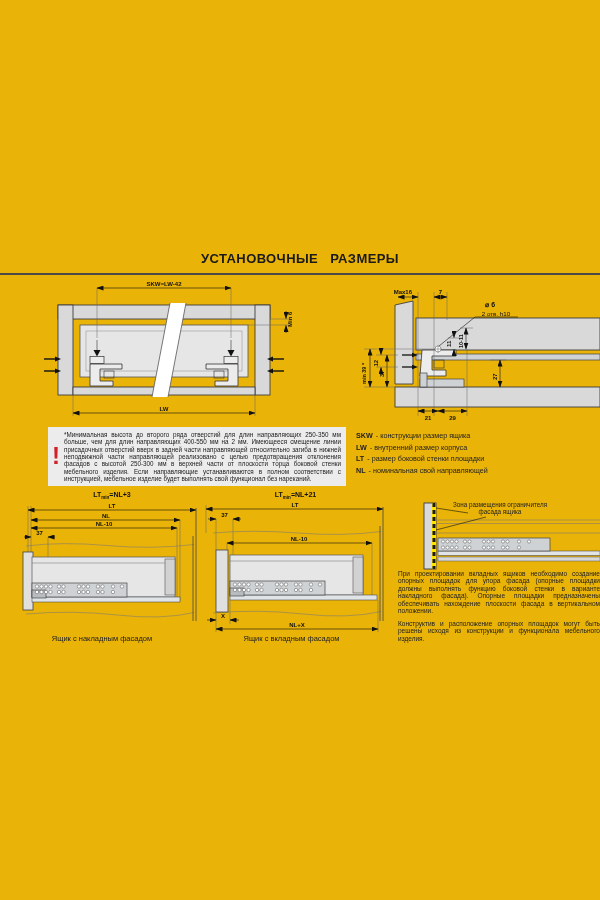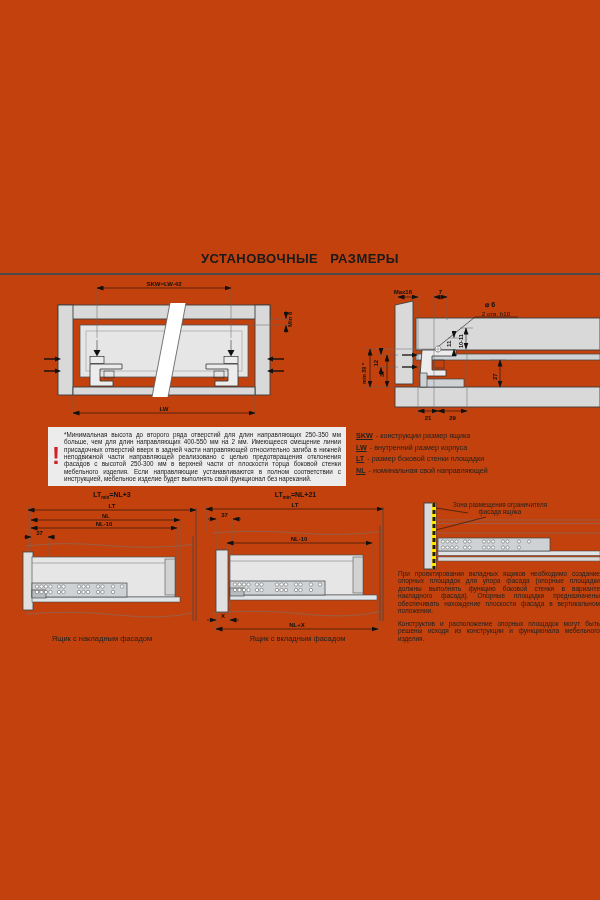--- a/index.html
+++ b/index.html
@@ -1,28 +1,28 @@
 <!DOCTYPE html>
 <html><head>
 <meta charset="utf-8">
 <style>
   html,body{margin:0;padding:0;background:#fff;}
-  .page{position:relative;width:600px;height:900px;background:#c2410c;overflow:hidden;
+  .page{position:relative;width:600px;height:900px;background:#eab308;overflow:hidden;
         font-family:"Liberation Sans",sans-serif;color:#111;}
   .abs{position:absolute;}
   .title{top:251px;left:0;width:600px;text-align:center;font-size:13px;font-weight:bold;
          letter-spacing:.4px;word-spacing:8px;color:#1a1a1a;}
   .rule{top:273px;left:0;width:600px;height:1.5px;background:#4a4a4a;}
   
   .warn{top:427px;left:48px;width:298px;box-sizing:border-box;background:#ececec;
         padding:4px 5px 4px 16px;font-size:6.3px;line-height:7.35px;text-align:justify;color:#222;}
   .warn-mark{position:absolute;left:4px;top:17px;font-size:24px;font-weight:900;color:#cf2127;line-height:24px;}
   
   .legend{top:430px;left:356px;font-size:7.2px;line-height:11.6px;color:#222;}
-  .lg-abbr{font-weight:bold;margin-right:3px;text-decoration:underline;}
+  .lg-abbr{font-weight:bold;margin-right:3px;}
   
   .formula{top:491px;font-size:7px;font-weight:bold;text-align:center;color:#111;}
   .formula sub{font-size:4.5px;}
   .caption{top:634px;font-size:7.5px;text-align:center;color:#222;}
   
   .callout{top:501px;left:450px;width:100px;font-size:6.3px;line-height:7.2px;text-align:center;color:#222;}
   .para{left:398px;width:202px;font-size:6.5px;line-height:7.4px;text-align:justify;color:#222;}
   
   svg text{font-family:"Liberation Sans",sans-serif;fill:#111;}
   .dt{font-size:6px;font-weight:700;}
@@ -325,21 +325,21 @@
       <line class="dim" x1="4" y1="120" x2="13" y2="120" style="marker-end:url(#mE)"></line>
       <line class="dim" x1="36" y1="120" x2="27" y2="120" style="marker-end:url(#mE)"></line>
       <text class="dt" x="20" y="117.5" text-anchor="middle">X</text>
       <line class="ext" x1="175" y1="100" x2="175" y2="132"></line>
       <line class="dim arr" x1="13" y1="129" x2="175" y2="129"></line>
       <text class="dt" x="94" y="126.5" text-anchor="middle">NL+X</text>
     </g>
   </svg>
 
   <div class="abs caption" style="left:12px;width:180px">Ящик с накладным фасадом</div>
-  <div class="abs caption" style="left:205px;width:185px">Ящик с вкладным фасадом</div>
+  <div class="abs caption" style="left:199px;width:185px">Ящик с вкладным фасадом</div>
 
   <svg class="abs" style="left:398px;top:500px" width="202" height="72" viewBox="0 0 202 72">
     <g>
       <rect class="panel" x="26" y="3" width="12" height="66"></rect>
       <rect x="34" y="3" width="4" height="66" fill="#ffe600"></rect>
       <line x1="36" y1="3" x2="36" y2="69" stroke="#1a1a1a" stroke-width="3" stroke-dasharray="4 3"></line>
     </g>
     <g>
       <line class="thin" x1="38" y1="20" x2="202" y2="20"></line>
       <line class="thin" x1="38" y1="23.5" x2="202" y2="23.5"></line>

